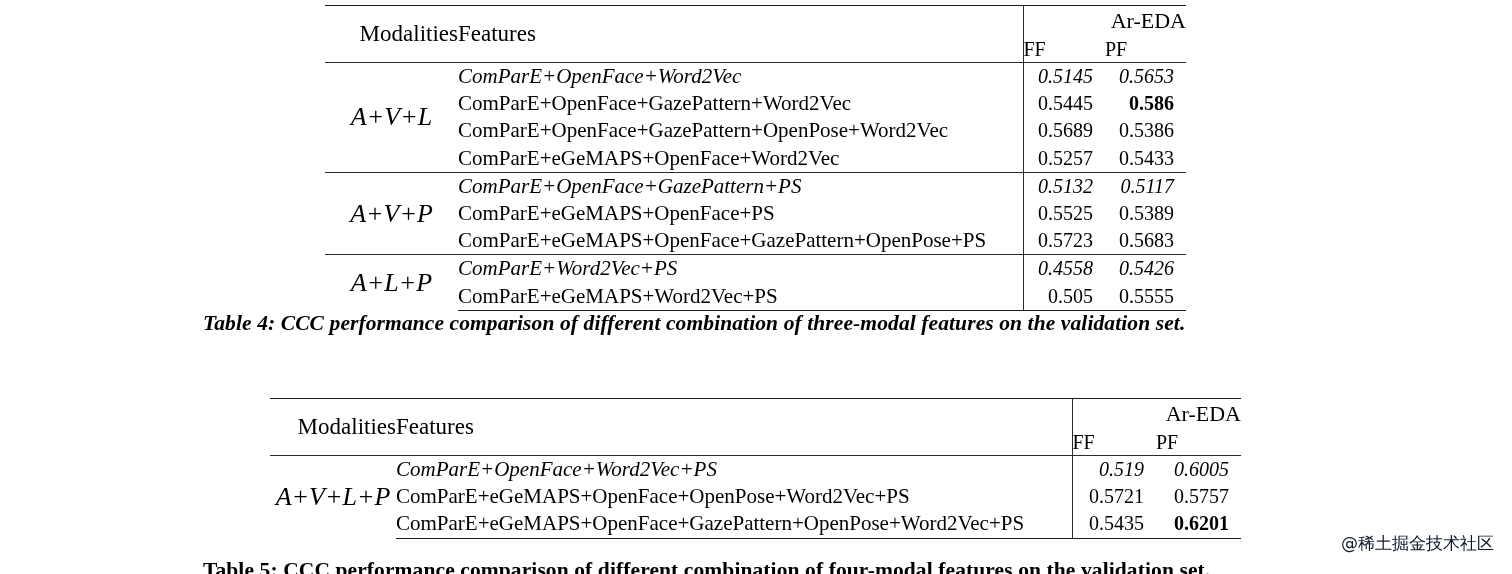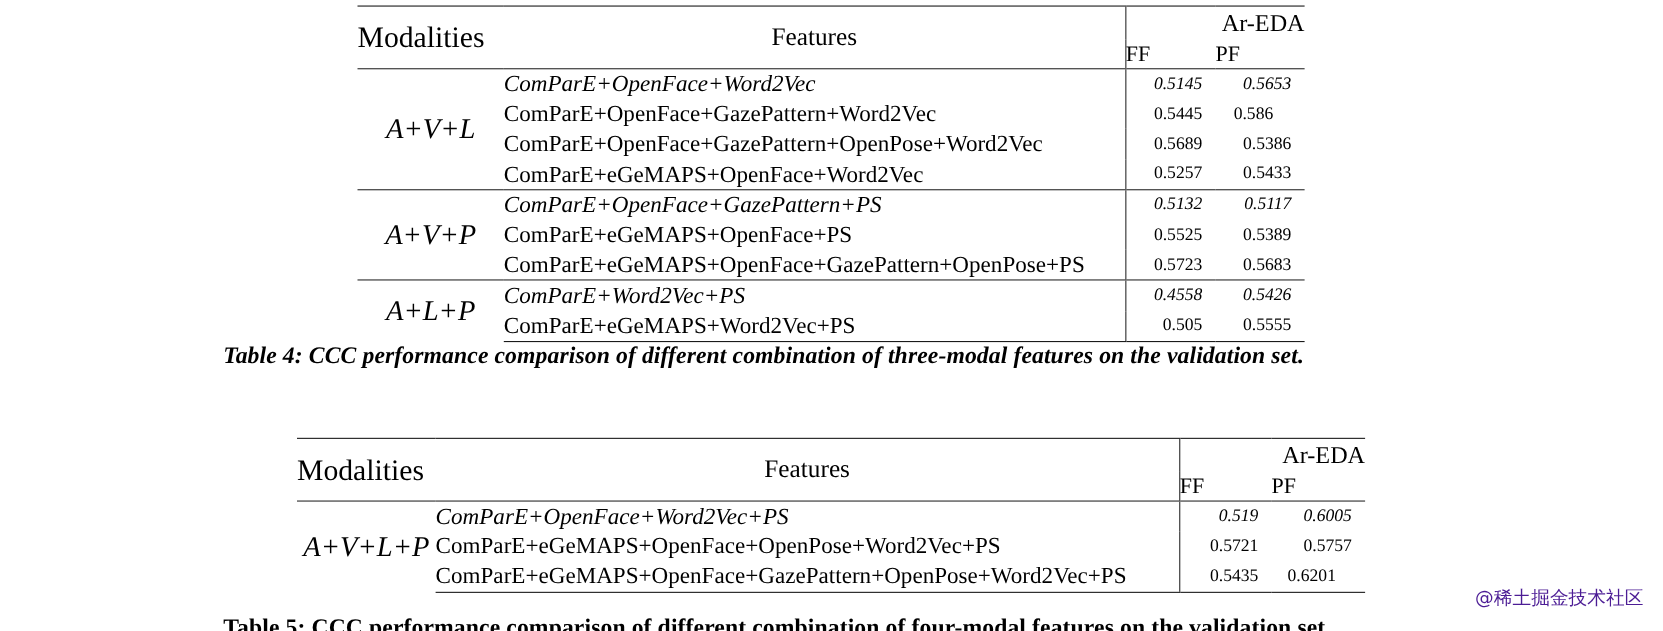--- a/index.html
+++ b/index.html
@@ -31,41 +31,41 @@
     white-space: nowrap;
   }
 
   
   .rule-top { border-top: 1.6px solid #1a1a1a; }
   .rule-mid { border-top: 1.1px solid #2b2b2b; font-style: italic; }
   .rule-bot { border-bottom: 1.6px solid #1a1a1a; }
   .vline { border-left: 1.1px solid #2b2b2b; }
 
   
-  .hdr-modalities { text-align: left; font-size: 27px; }
-  .hdr-features   { text-align: center; font-size: 23px; }
+  .hdr-modalities { text-align: right; font-size: 23px; }
+  .hdr-features   { font-size: 23px; }
   .hdr-group      { text-align: right; font-size: 22px; }
   .hdr-sub        { text-align: left; font-size: 20px; }
 
   .cell-modality { text-align: center; font-size: 26px; }
   .cell-feature  { text-align: left;   font-size: 21px; }
-  .cell-num      { text-align: right;  font-size: 16px; }
-  .cell-num.bold { font-weight: normal; text-align: center; }
+  .cell-num      { text-align: right;  font-size: 20px; }
+  .cell-num.bold { font-weight: bold; }
 
   .caption {
     position: absolute;
     font-weight: bold;
     font-size: 21.5px;
     letter-spacing: 0.1px;
     white-space: nowrap;
   }
 
   .watermark {
     position: absolute;
-    color: #4c1d95;
+    color: #0f172a;
     font-size: 17px;
     font-family: "DejaVu Sans", "Liberation Sans", sans-serif;
     white-space: nowrap;
   }
 
   
   #table4-wrap { left: 325px; top: 5px; width: 861px; }
   #table4 col.c-mod  { width: 133px; }
   #table4 col.c-feat { width: 565px; }
   #table4 col.c-ff   { width: 82px; }

